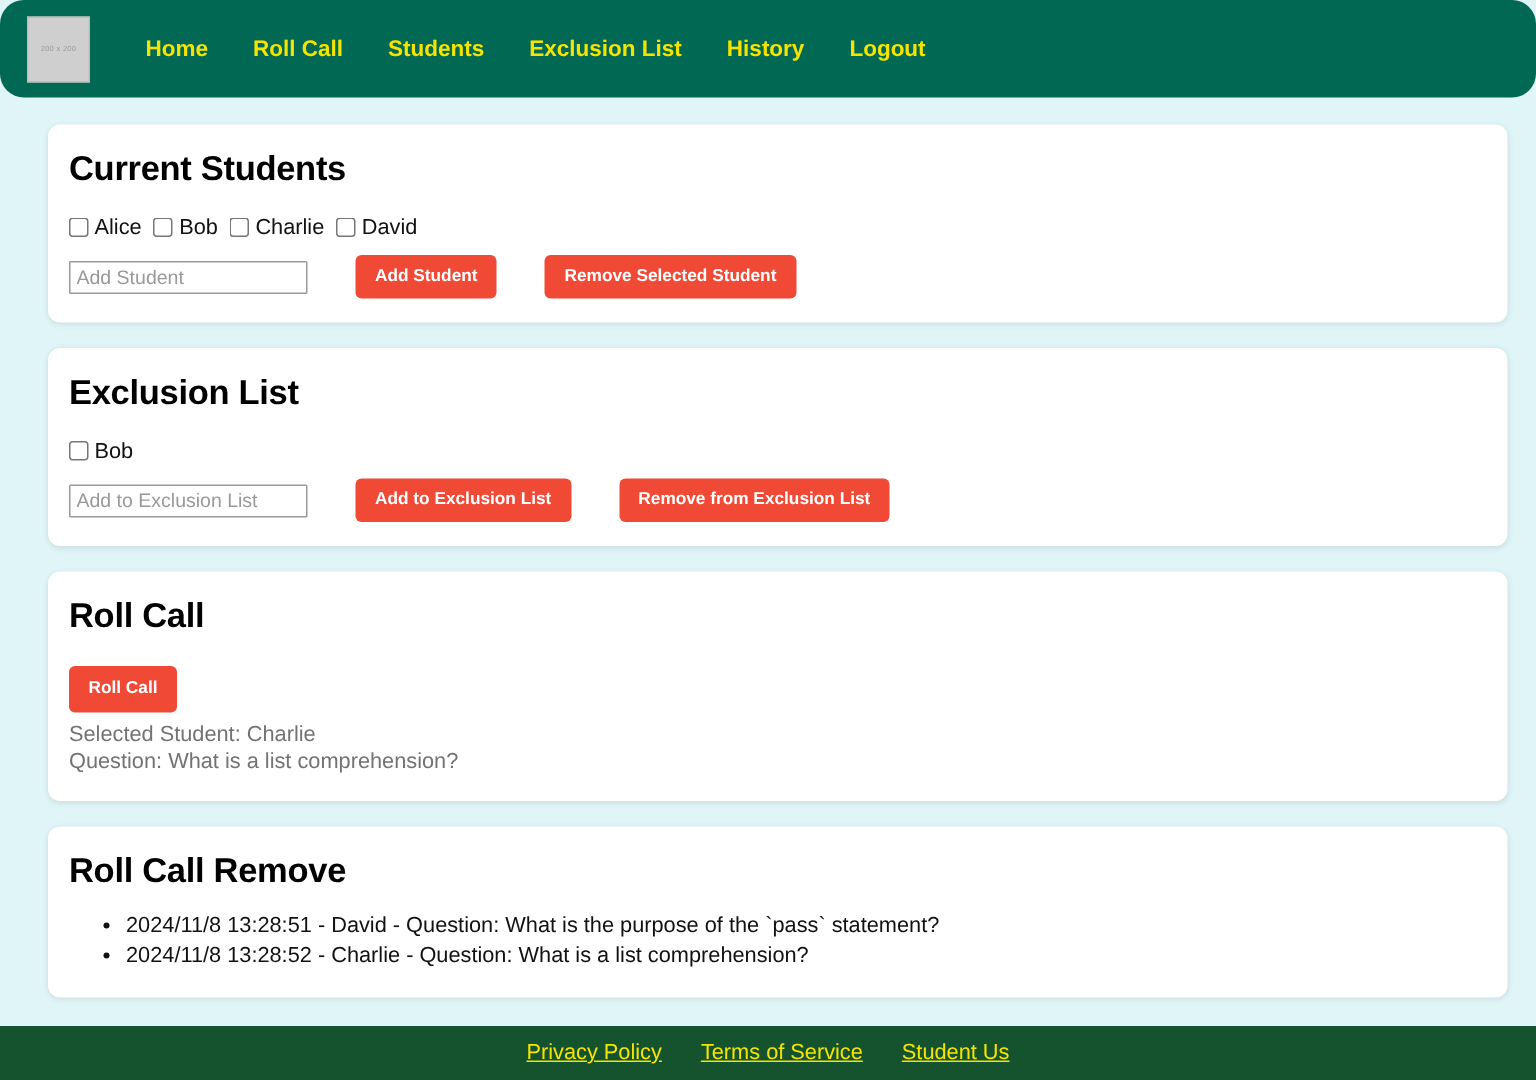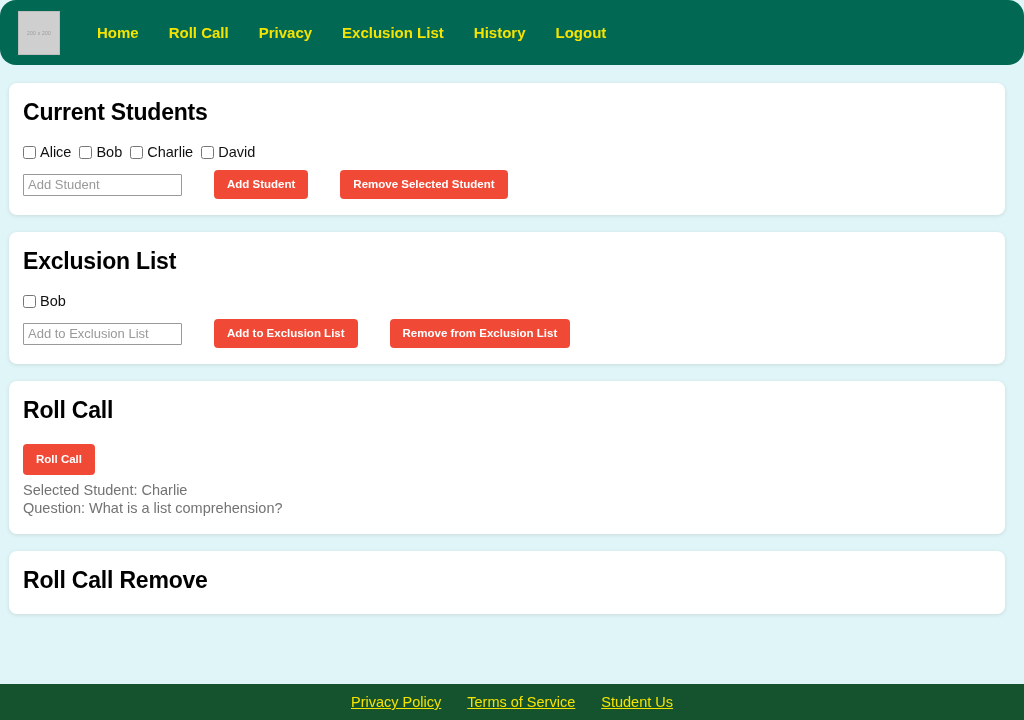--- a/index.html
+++ b/index.html
@@ -61,21 +61,21 @@
     font-weight: bold;
     text-decoration: none;
     padding: 6px 15px;
     white-space: nowrap;
     cursor: pointer;
   }
 
   
   .main {
     flex: 1 1 auto;
-    padding: 18px 19px 0 9px;
+    padding: 18px 19px 0 32px;
     overflow: hidden;
     border-radius: 31px;
   }
   .card {
     background: #ffffff;
     border-radius: 8px;
     box-shadow: 0 1px 4px rgba(0,0,0,0.10);
     padding: 16px 14px 16px 14px;
     margin-bottom: 17px;
   }
@@ -187,21 +187,21 @@
     <span>200 x 200</span>
   </div>
   <ul class="nav-links">
     <li>
       <a class="nav-link">Home</a>
     </li>
     <li>
       <a class="nav-link">Roll Call</a>
     </li>
     <li>
-      <a class="nav-link">Privacy</a>
+      <a class="nav-link">Students</a>
     </li>
     <li>
       <a class="nav-link">Exclusion List</a>
     </li>
     <li>
       <a class="nav-link">History</a>
     </li>
     <li>
       <a class="nav-link">Logout</a>
     </li>
@@ -244,20 +244,24 @@
       <button class="btn btn-rollcall">Roll Call</button>
     </div>
     <div class="result-block">
       <div class="result-line">Selected Student: Charlie</div>
       <div class="result-line">Question: What is a list comprehension?</div>
     </div>
   </section>
 
   <section class="card">
     <h2>Roll Call Remove</h2>
+    <ul class="history-list">
+      <li>2024/11/8 13:28:51 - David - Question: What is the purpose of the `pass` statement?</li>
+      <li>2024/11/8 13:28:52 - Charlie - Question: What is a list comprehension?</li>
+    </ul>
   </section>
 
 </main>
 
 <footer class="footer">
   <a class="footer-link">Privacy Policy</a>
   <a class="footer-link">Terms of Service</a>
   <a class="footer-link">Student Us</a>
 </footer>
 

